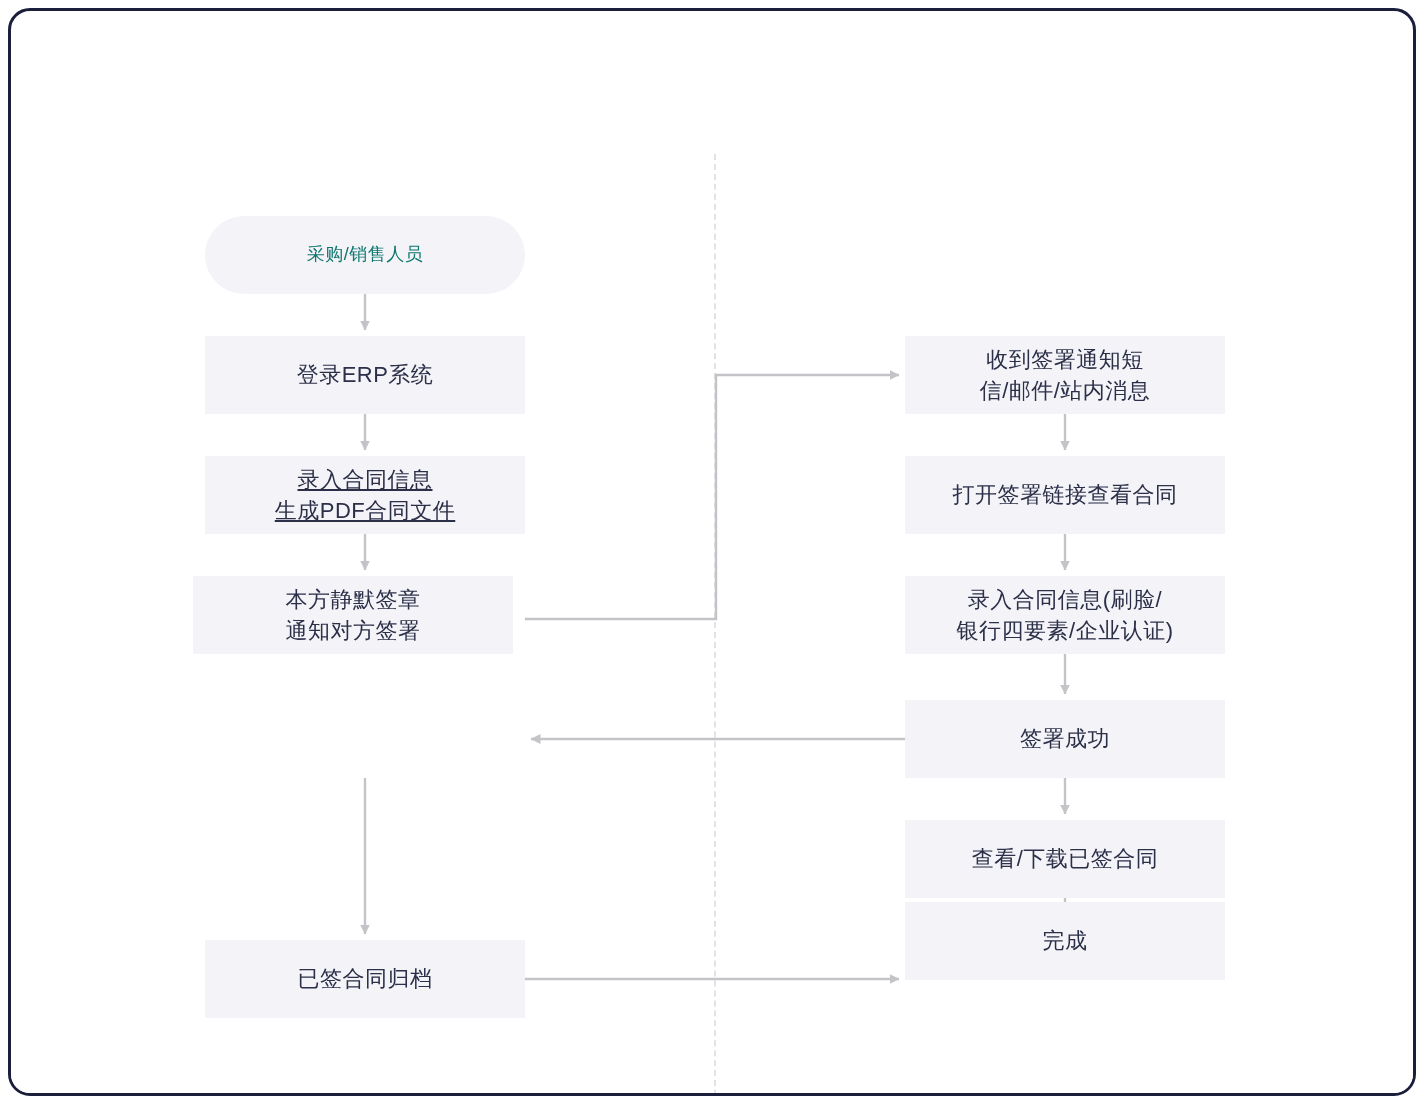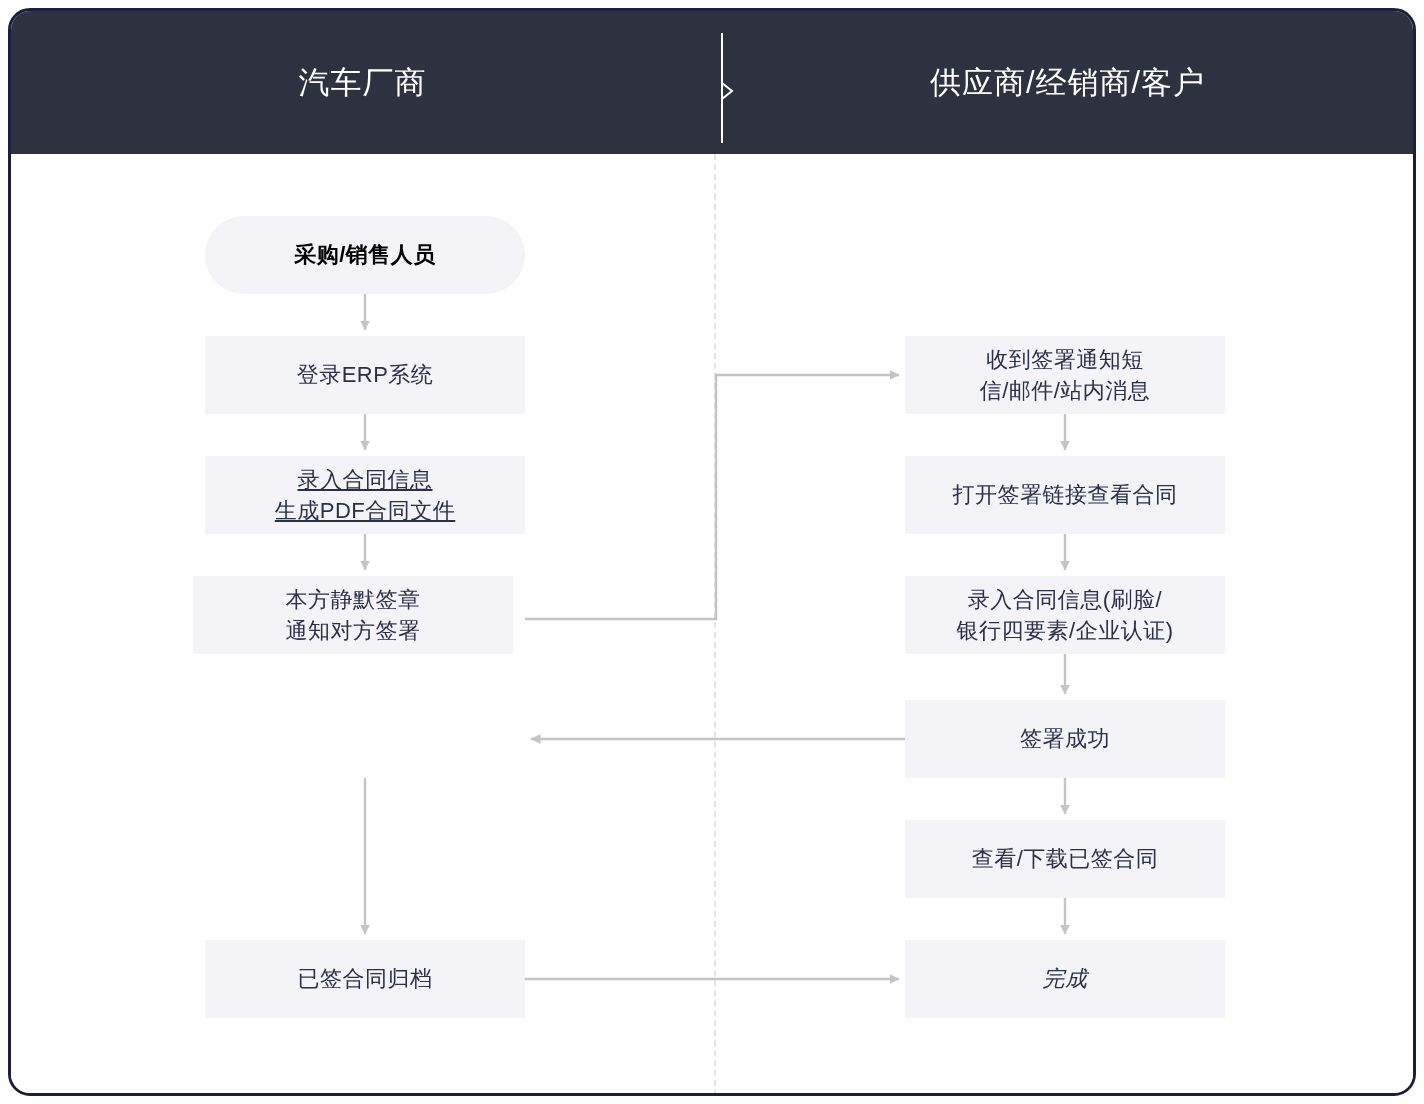--- a/index.html
+++ b/index.html
@@ -66,49 +66,37 @@
     justify-content: center;
     text-align: center;
     font-size: 22px;
     line-height: 1.42;
     letter-spacing: .5px;
     white-space: pre-line;
     user-select: none;
   }
   .node.pill {
     border-radius: 40px;
-    color: #000000;
-    font-weight: bold;
-    font-size: 22px;
+    color: #0f766e;
+    font-weight: normal;
+    font-size: 18px;
   }
   svg.edges {
     position: absolute;
     left: 0; top: 0;
     width: 1408px; height: 942px;
     overflow: visible;
     pointer-events: none;
   }
 </style>
 </head>
 <body>
 
 <div id="card">
 
-  <div id="header">
-    <div id="hdr-left" class="hdr-title">汽车厂商</div>
-
-    <div id="hdr-divider">
-      <svg width="26" height="110" viewBox="0 0 26 110">
-        <line x1="9" y1="0" x2="9" y2="110" stroke="#ffffff" stroke-width="2"></line>
-        <polyline points="9,50 19,58 9,66" fill="none" stroke="#ffffff" stroke-width="2" stroke-linejoin="miter" stroke-linecap="butt"></polyline>
-      </svg>
-    </div>
-
-    <div id="hdr-right" class="hdr-title">供应商/经销商/客户</div>
-  </div>
 
   <div id="canvas">
 
     <div id="lane-divider"></div>
 
     <svg class="edges">
       <defs>
         <marker id="ah-r" markerWidth="11" markerHeight="11" refX="9.5" refY="5.5" orient="auto" markerUnits="userSpaceOnUse">
           <path d="M0,0.5 L10,5.5 L0,10.5 z" fill="#c4c4c8"></path>
         </marker>
@@ -166,16 +154,16 @@
 
     <div class="node" style="left:894px;top:302px;width:320px;height:78px;">打开签署链接查看合同</div>
 
     <div class="node" style="left:894px;top:422px;width:320px;height:78px;">录入合同信息(刷脸/
 银行四要素/企业认证)</div>
 
     <div class="node" style="left:894px;top:546px;width:320px;height:78px;">签署成功</div>
 
     <div class="node" style="left:894px;top:666px;width:320px;height:78px;">查看/下载已签合同</div>
 
-    <div class="node" style="left:894px;top:786px;width:320px;height:78px;font-style:italic;">完成</div>
+    <div class="node" style="left:894px;top:748px;width:320px;height:78px;">完成</div>
 
   </div>
 </div>
 
 </body></html>

